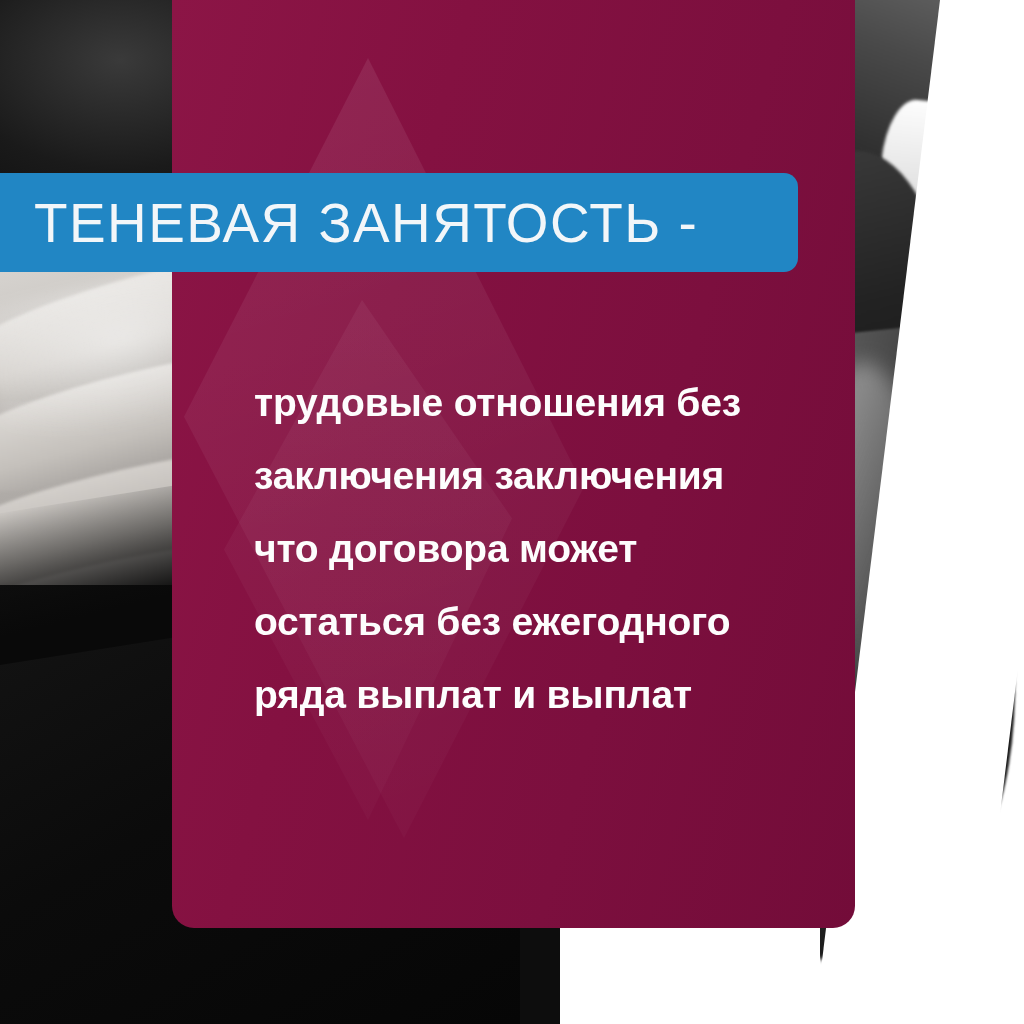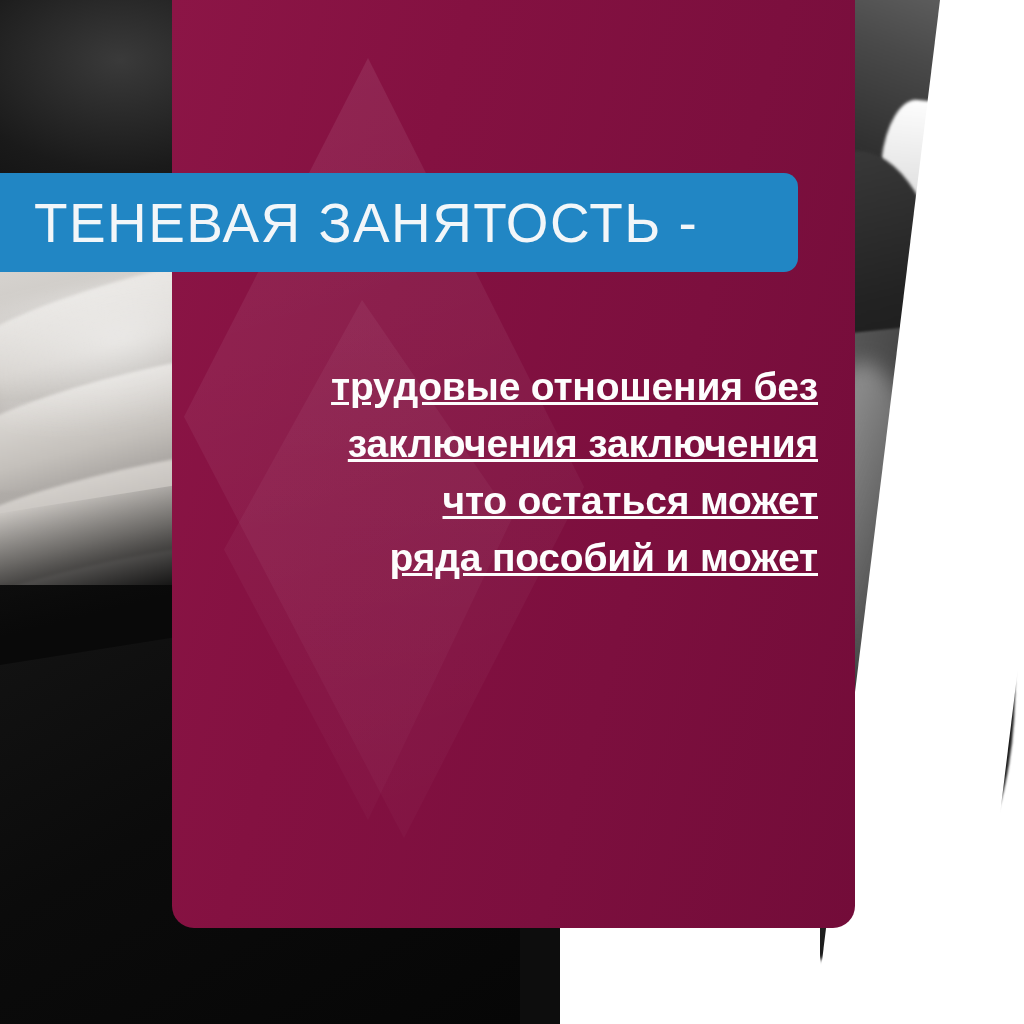--- a/index.html
+++ b/index.html
@@ -1,21 +1,21 @@
 <!DOCTYPE html>
 <html><head>
 <meta charset="utf-8">
 <style>
   html,body{margin:0;padding:0;}
   body{
     width:1024px;height:1024px;overflow:hidden;
     background:#ffffff;
     font-family:"Liberation Sans", sans-serif;
   }
-  #poster{position:relative;width:1024px;height:1024px;overflow:hidden;background:#ffffff;text-align:right;}
+  #poster{position:relative;width:1024px;height:1024px;overflow:hidden;background:#ffffff;}
 
   
   .photo{position:absolute;inset:0;overflow:hidden;background:#ffffff;}
 
   
   .suit-left{
     position:absolute;left:0;top:0;width:560px;height:1024px;
     background:
       radial-gradient(ellipse 300px 200px at 120px 60px, #3a3a3a 0%, #1a1a1a 55%, #0d0d0d 100%),
       linear-gradient(160deg,#242424 0%,#131313 40%,#090909 100%);
@@ -136,21 +136,21 @@
   
   .body-copy{
     position:absolute;left:238px;top:358px;width:580px;
     color:#fdfdfd;
     font-family:"Liberation Sans", sans-serif;
     font-weight:bold;
     font-size:39px;
     line-height:57px;
     letter-spacing:-0.2px;
   }
-  .body-copy p{margin:0;text-decoration:underline;}
+  .body-copy p{margin:16px;}
 </style>
 </head>
 <body>
 
 <div id="poster">
 
   <div class="photo">
     <div class="suit-left"></div>
     <div class="hands">
       <div class="f f1"></div>
@@ -179,17 +179,18 @@
     <div class="diamond2"></div>
   </div>
 
   <div class="headline-bar">
     <span class="headline-text">ТЕНЕВАЯ ЗАНЯТОСТЬ -</span>
   </div>
 
   <div class="body-copy">
     <p>трудовые отношения без</p>
     <p>заключения заключения</p>
-    <p>что остаться может</p>
-    <p>ряда пособий и может</p>
+    <p>что договора может</p>
+    <p>остаться без ежегодного</p>
+    <p>ряда выплат и выплат</p>
   </div>
 
 </div>
 
 </body></html>

